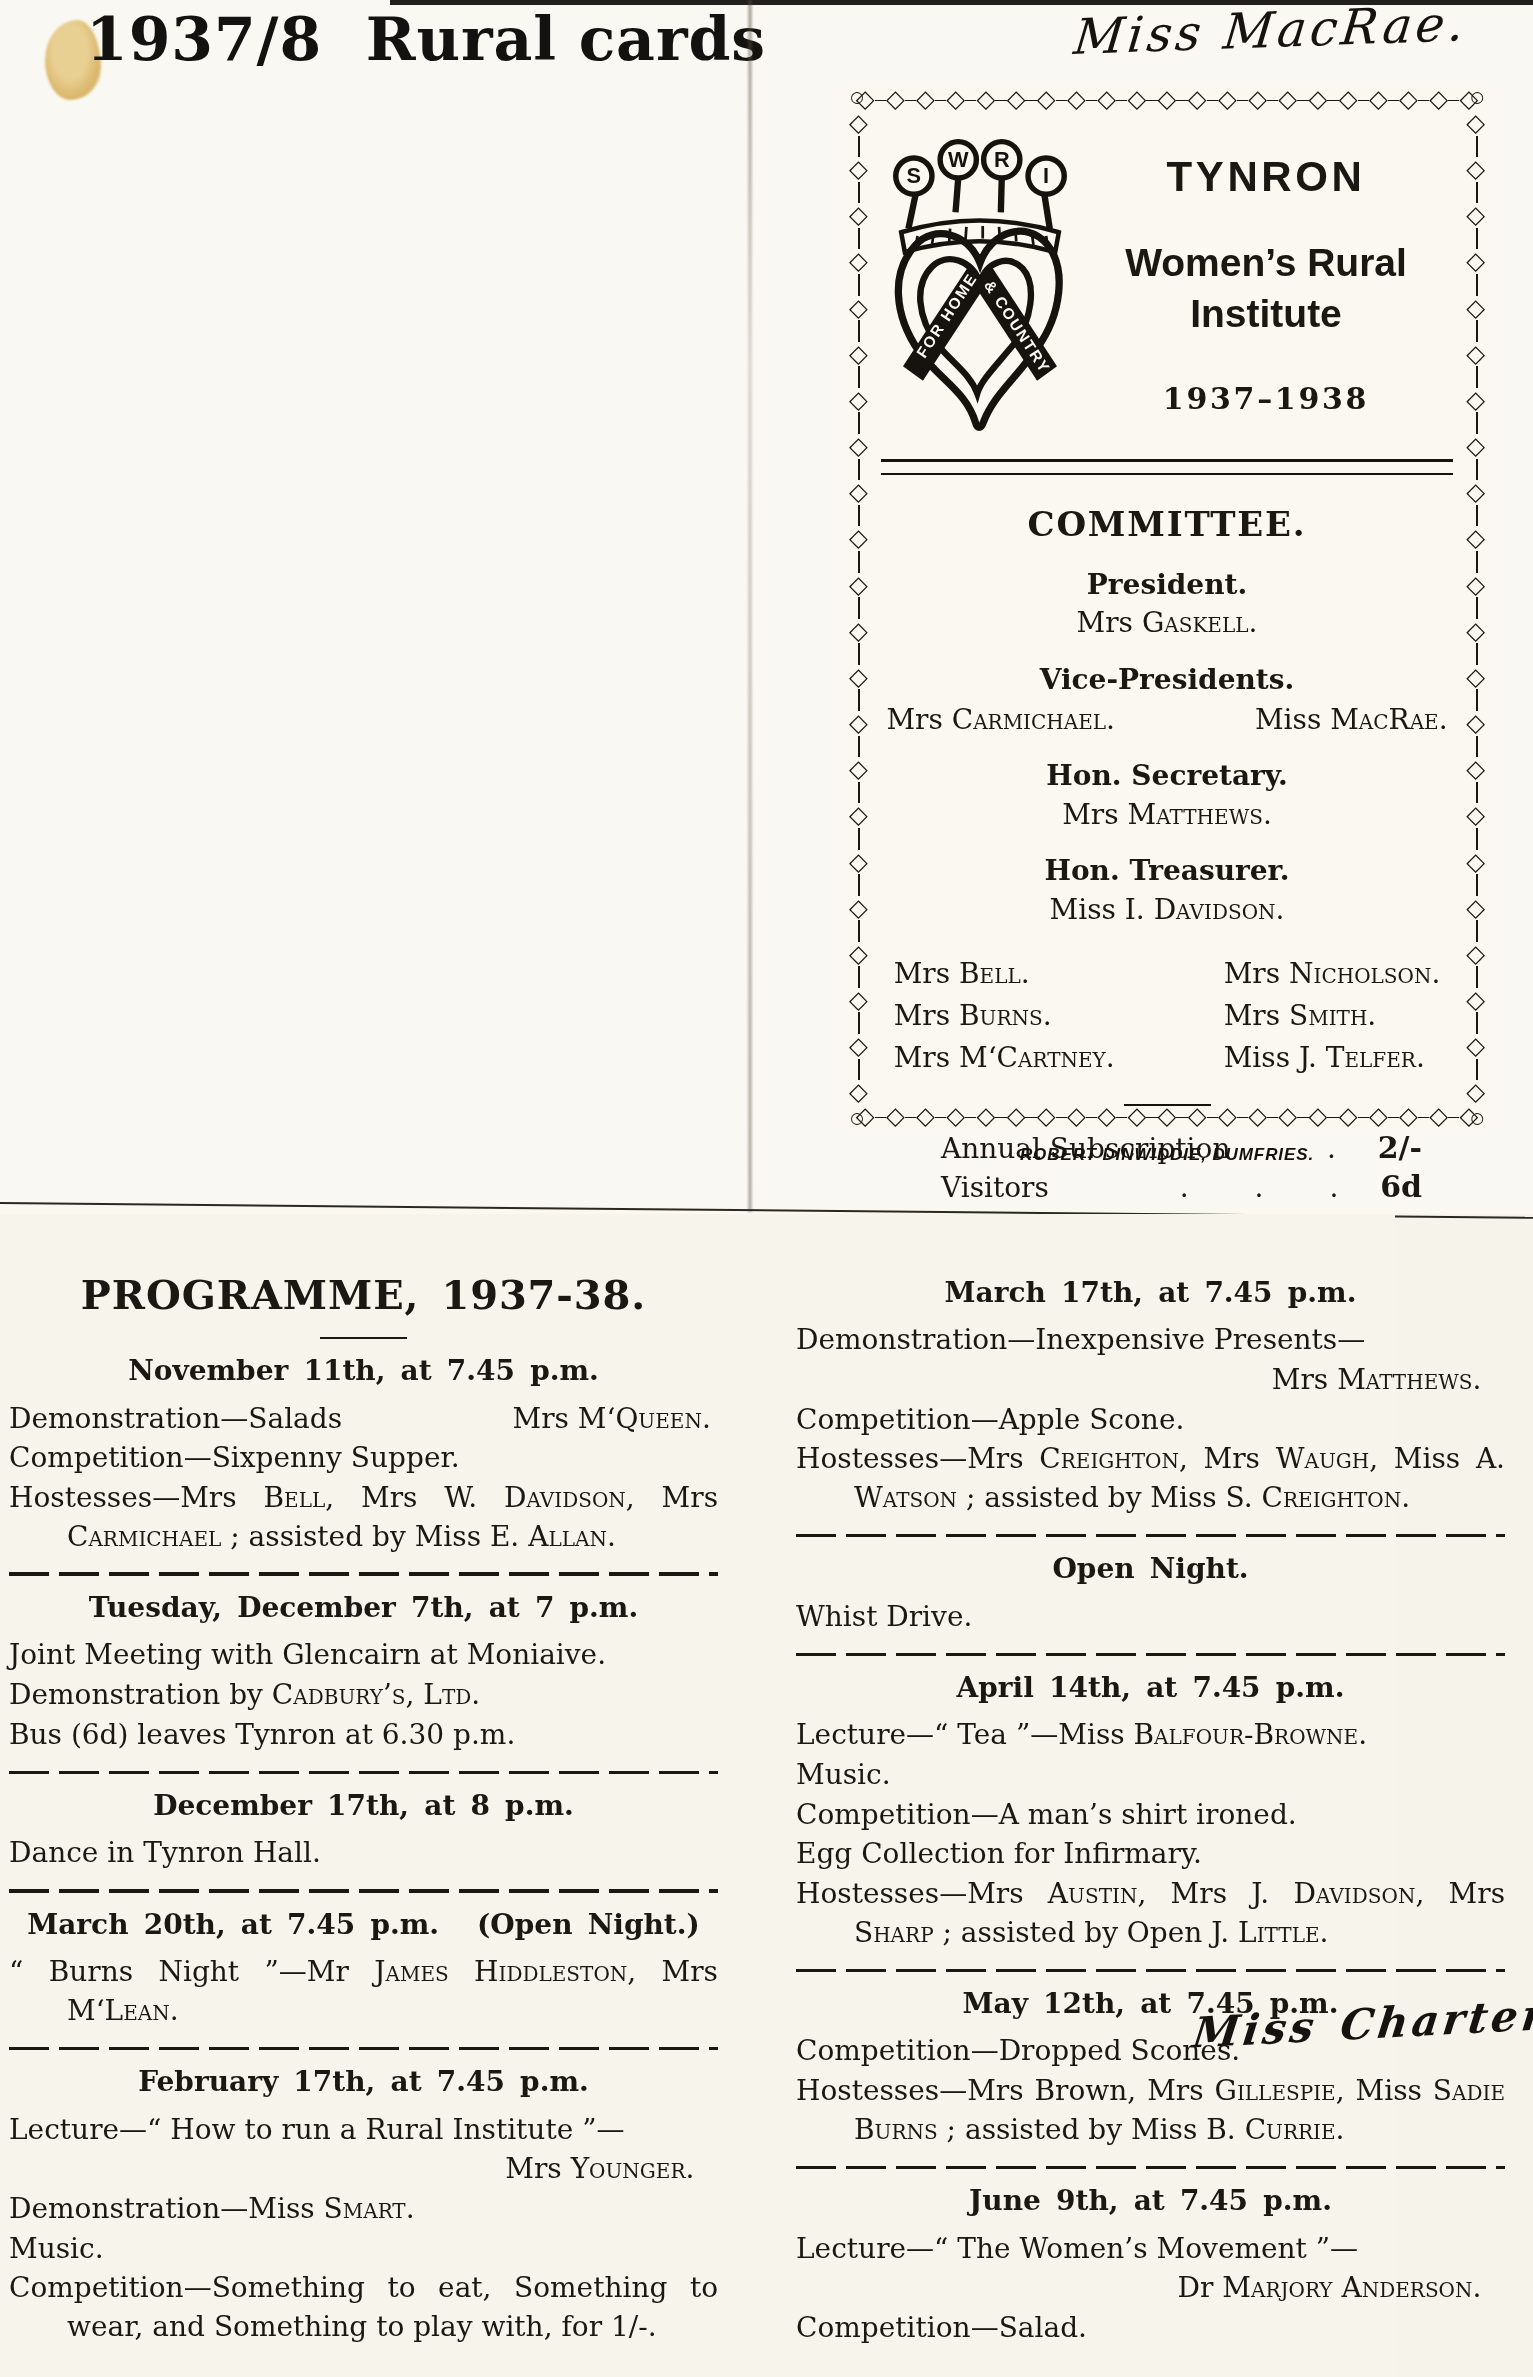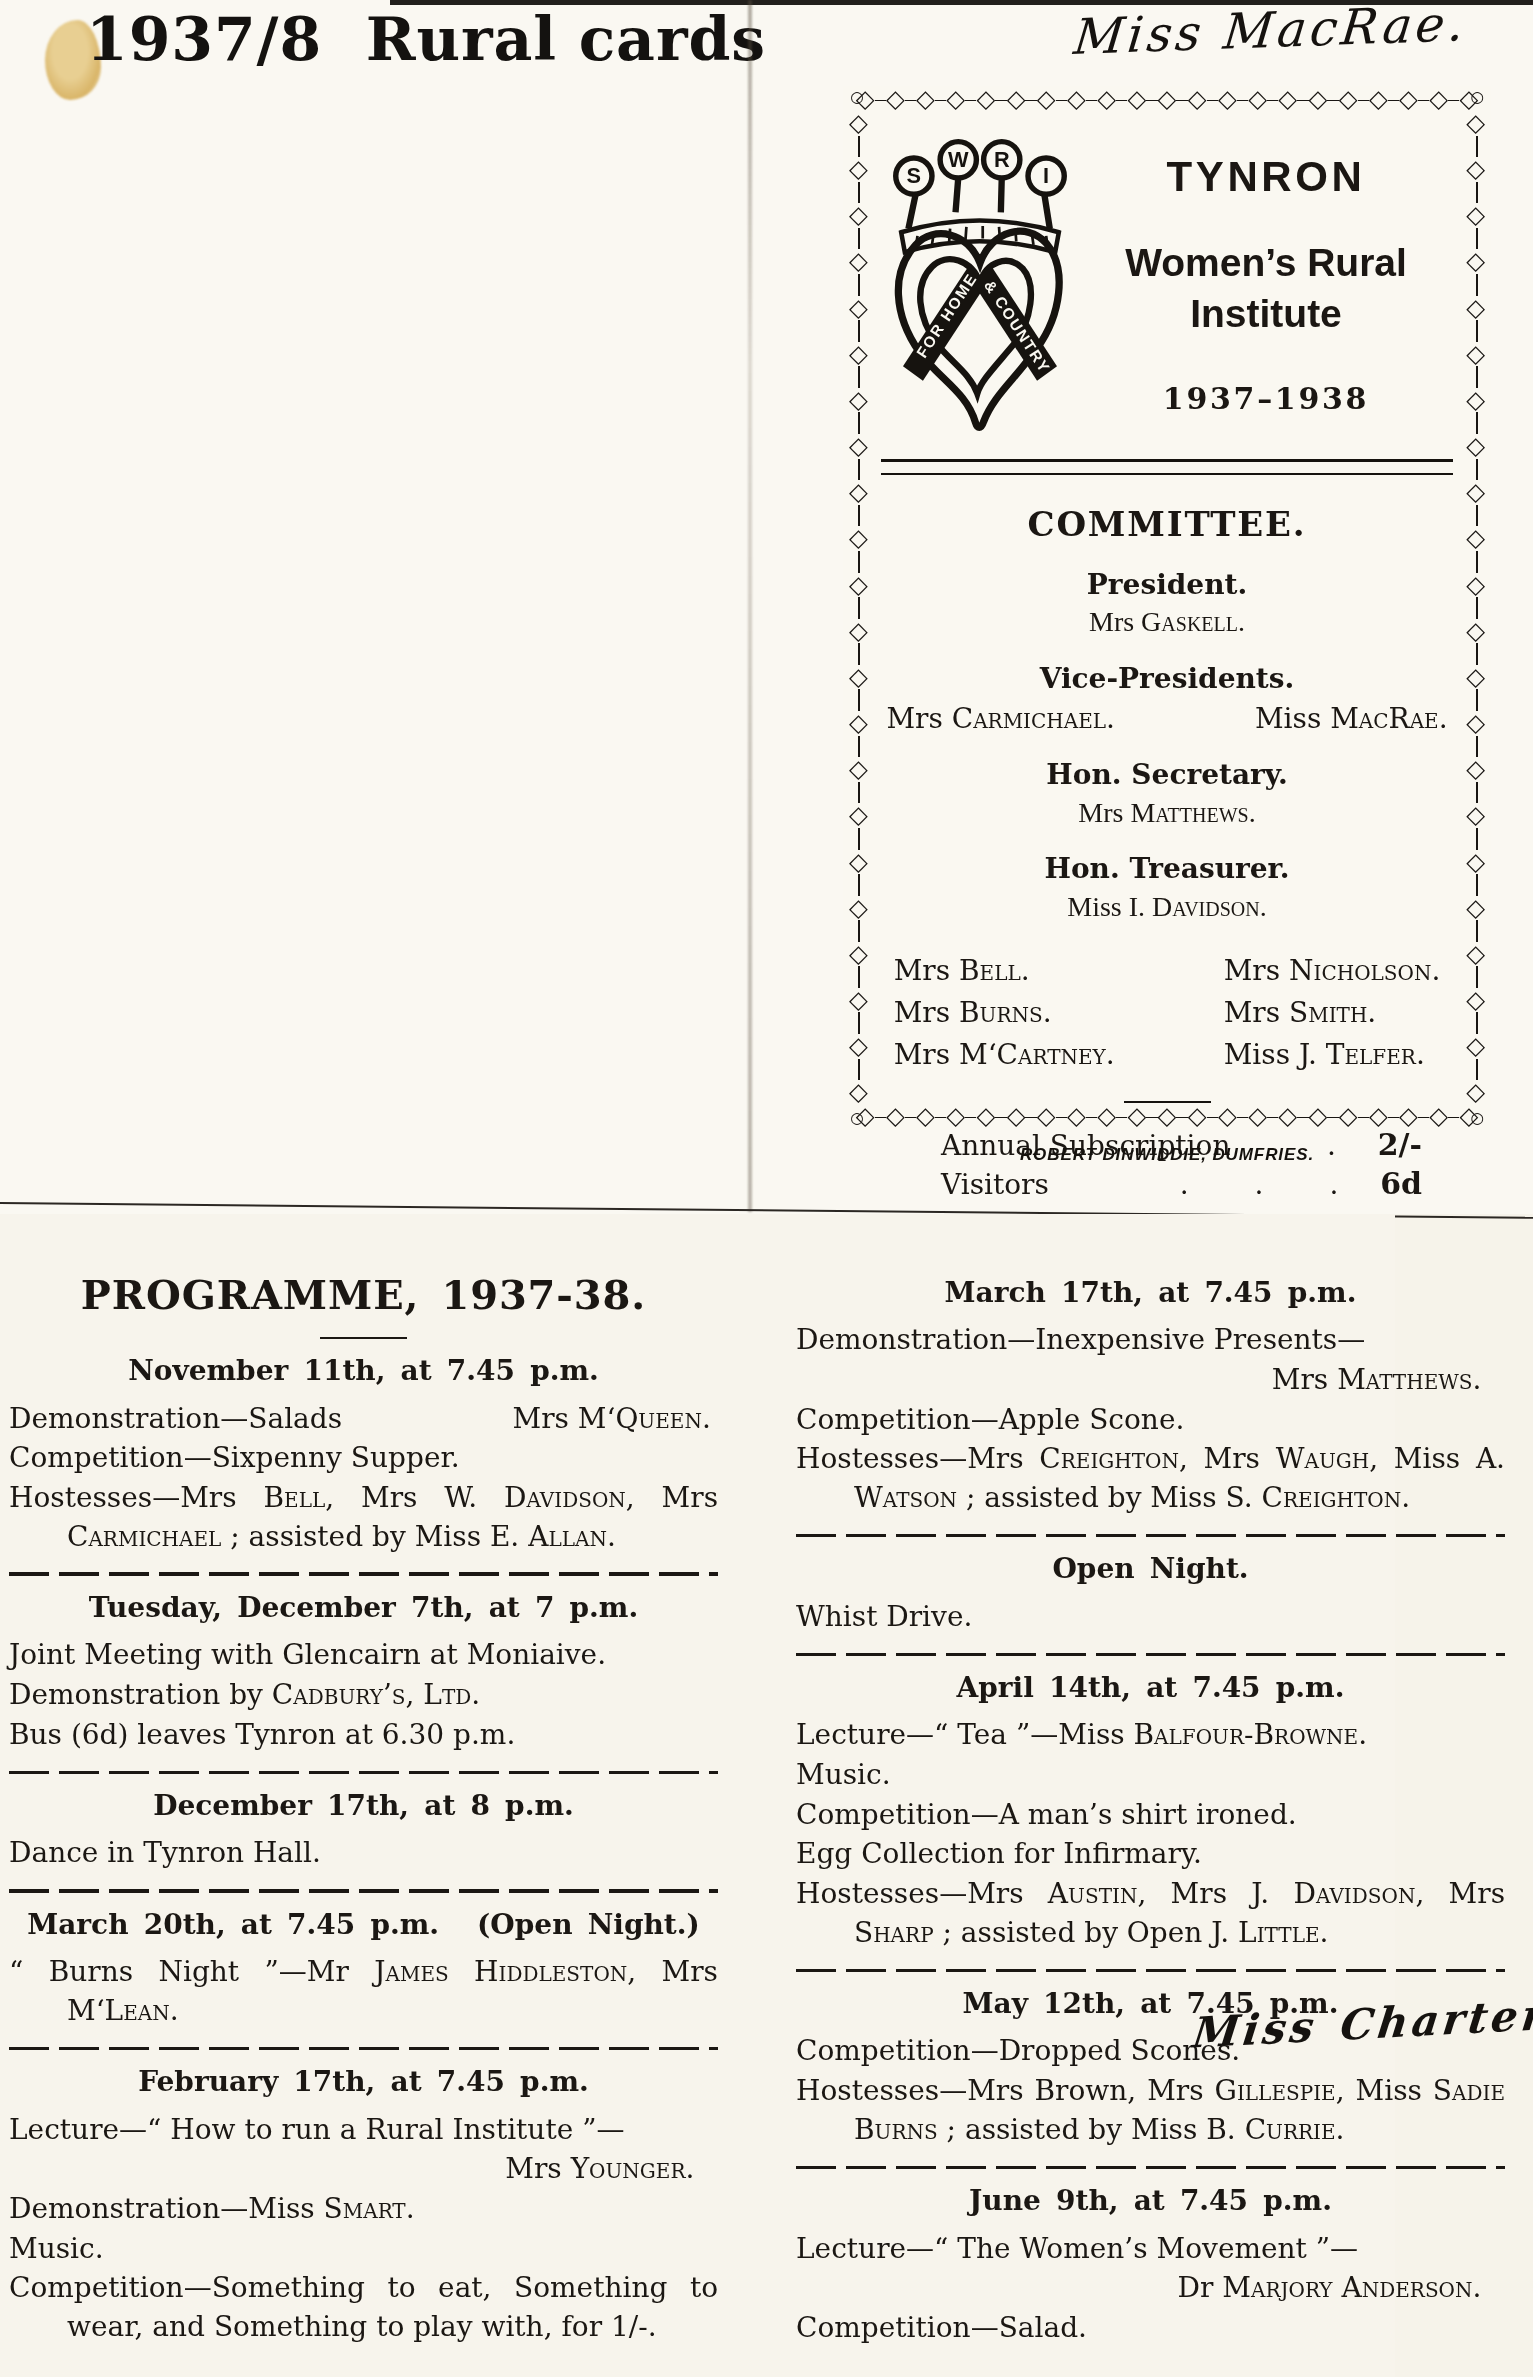--- a/index.html
+++ b/index.html
@@ -39,21 +39,21 @@
   .card-inner{position:absolute;left:38px;right:38px;top:27px;bottom:27px;}
   .masthead{display:flex;margin-top:25px;}
   .crest{flex:0 0 198px;}
   .mast-text{flex:1;text-align:center;font-family:"Liberation Sans",sans-serif;font-weight:bold;}
   .town{font-size:42px;letter-spacing:3.6px;margin-top:14.5px;}
   .iname{font-size:39px;line-height:1.32;margin-top:36px;}
   .years{font-family:"DejaVu Serif","Liberation Serif",serif;font-size:30px;letter-spacing:2.7px;margin-top:42px;}
   .double-rule{margin-top:22px;height:11px;border-top:3.6px solid #16130f;border-bottom:2.7px solid #16130f;}
   .c-heading{text-align:center;font-size:34px;font-weight:bold;letter-spacing:1.8px;margin-top:29px;}
   .role-title{text-align:center;font-size:28px;font-weight:bold;margin-top:23.6px;}
-  .name-line{text-align:center;font-size:28px;margin-top:5.4px;font-family:Liberation Serif, serif;}
+  .name-line{text-align:center;font-size:28px;margin-top:5.4px;}
   .sc{font-variant:small-caps;}
   .vp-row{display:flex;justify-content:space-between;font-size:28px;margin-top:7.2px;padding:0 5.4px;}
   .members{display:flex;justify-content:space-between;font-size:28px;margin-top:27px;
     padding:0 12.7px 0 12.7px;line-height:1.5;}
   .short-rule{width:87px;height:2.7px;background:#16130f;margin:25px auto 0 auto;}
   .subs{margin-top:23.6px;padding:0 31px 0 60px;font-size:28px;}
   .subs-row{display:flex;align-items:baseline;margin-top:3.6px;}
   .subs-row .lbl{white-space:nowrap;}
   .subs-row .dots{flex:1;text-align:right;padding-right:40px;white-space:pre;letter-spacing:1.8px;}
   .subs-row .val{font-weight:bold;font-size:30px;white-space:nowrap;}

